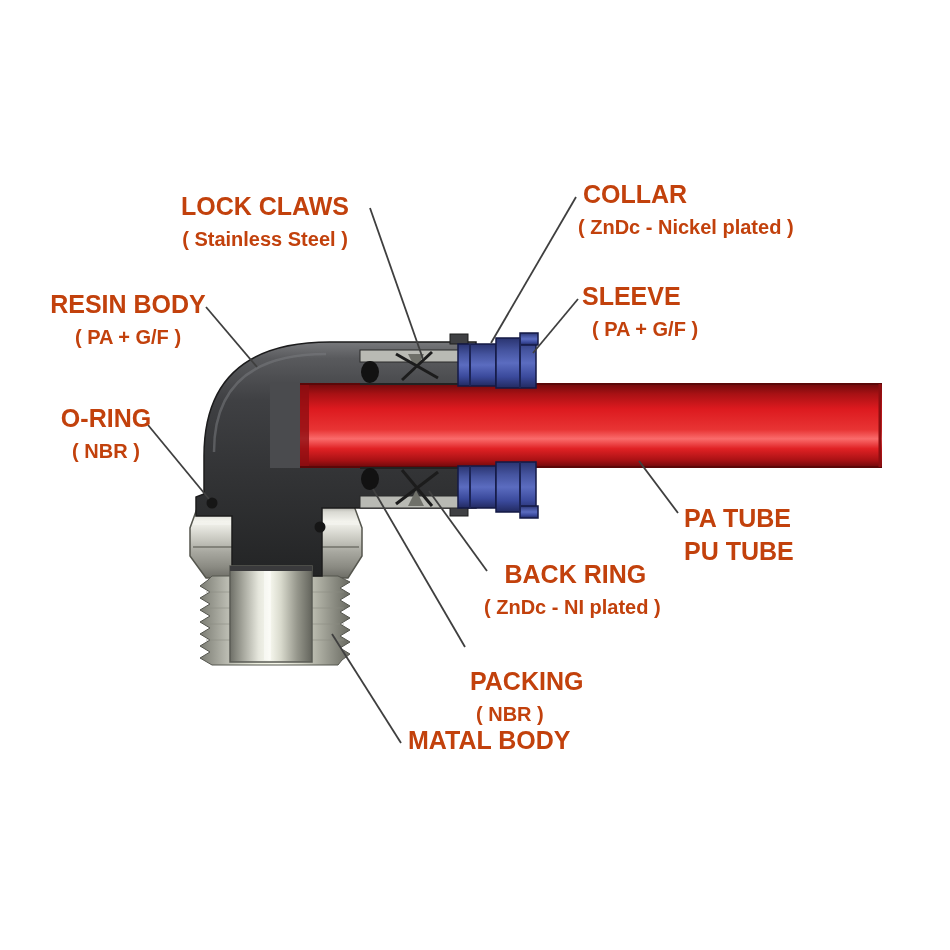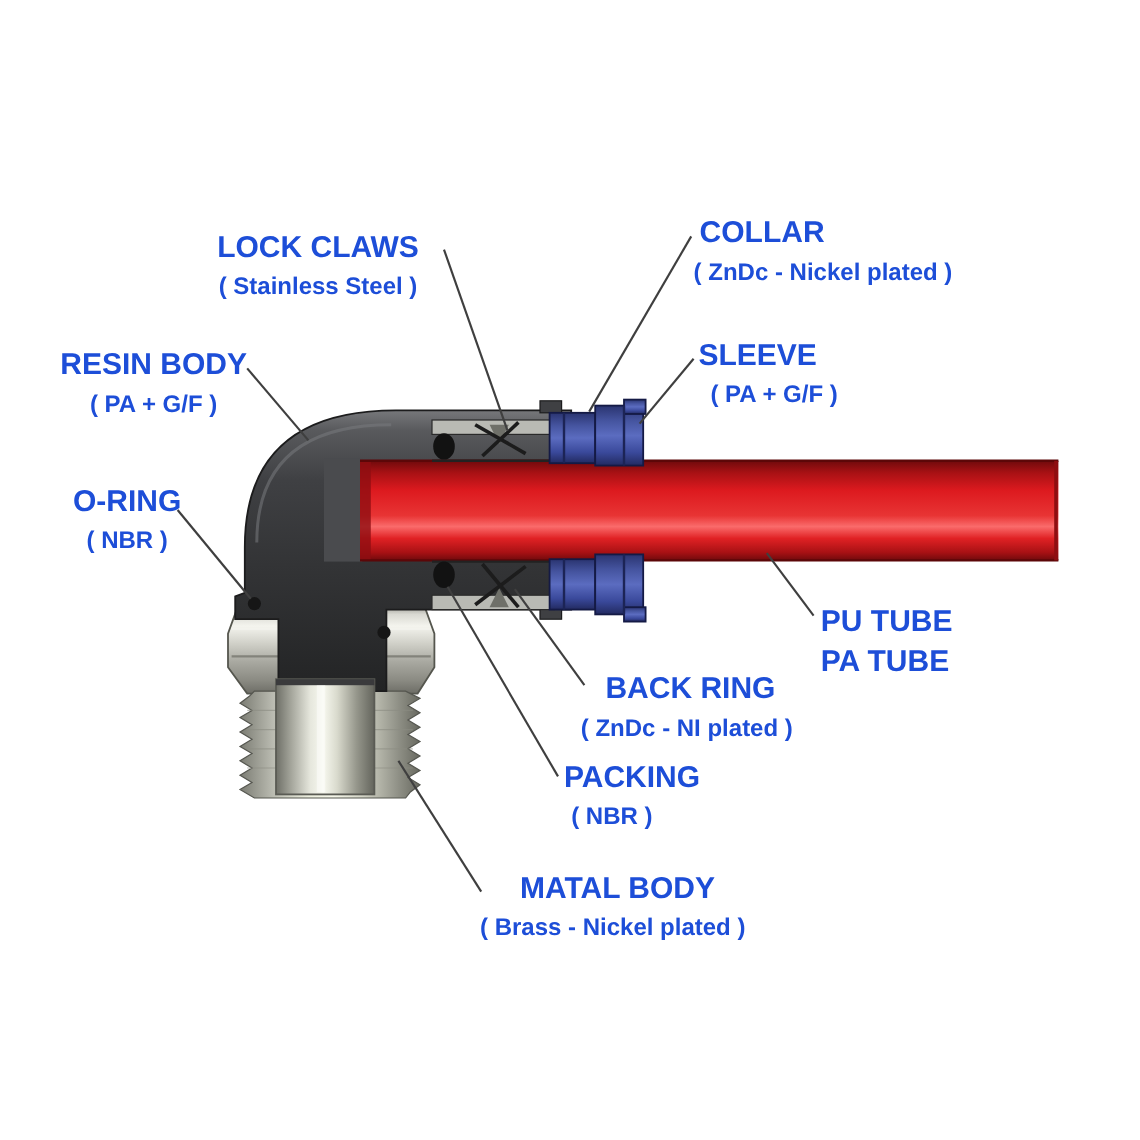--- a/index.html
+++ b/index.html
@@ -6,21 +6,21 @@
   .stage{
     position:relative;
     width:950px;height:950px;
     background:#ffffff;
     font-family:"Liberation Sans", sans-serif;
     overflow:hidden;
   }
   .stage svg{position:absolute;left:0;top:0;}
   .label{
     position:absolute;
-    color:#1d4ed8;
+    color:#c2410c;
     font-weight:bold;
     line-height:33px;
     white-space:nowrap;
   }
   .label .l1{font-size:25px;}
   .label .l2{font-size:20px;}
 </style>
 </head>
 <body>
 
@@ -194,32 +194,31 @@
     <div class="l1">RESIN BODY</div>
     <div class="l2">( PA + G/F )</div>
   </div>
 
   <div class="label" style="left:48px;top:402px;width:116px;text-align:center;">
     <div class="l1">O-RING</div>
     <div class="l2">( NBR )</div>
   </div>
 
   <div class="label" style="left:684px;top:502px;">
+    <div class="l1">PA TUBE</div>
     <div class="l1">PU TUBE</div>
-    <div class="l1">PA TUBE</div>
   </div>
 
   <div class="label" style="left:484px;top:558px;">
     <div class="l1" style="margin-left:6px;text-align:center;">BACK RING</div>
     <div class="l2">( ZnDc - NI plated )</div>
   </div>
 
-  <div class="label" style="left:470px;top:632px;">
+  <div class="label" style="left:470px;top:665px;">
     <div class="l1">PACKING</div>
     <div class="l2" style="margin-left:6px;">( NBR )</div>
   </div>
 
   <div class="label" style="left:400px;top:724px;text-align:center;">
     <div class="l1" style="margin-left:8px;">MATAL BODY</div>
-    <div class="l2">( Brass - Nickel plated )</div>
   </div>
 
 </div>
 
 </body></html>

